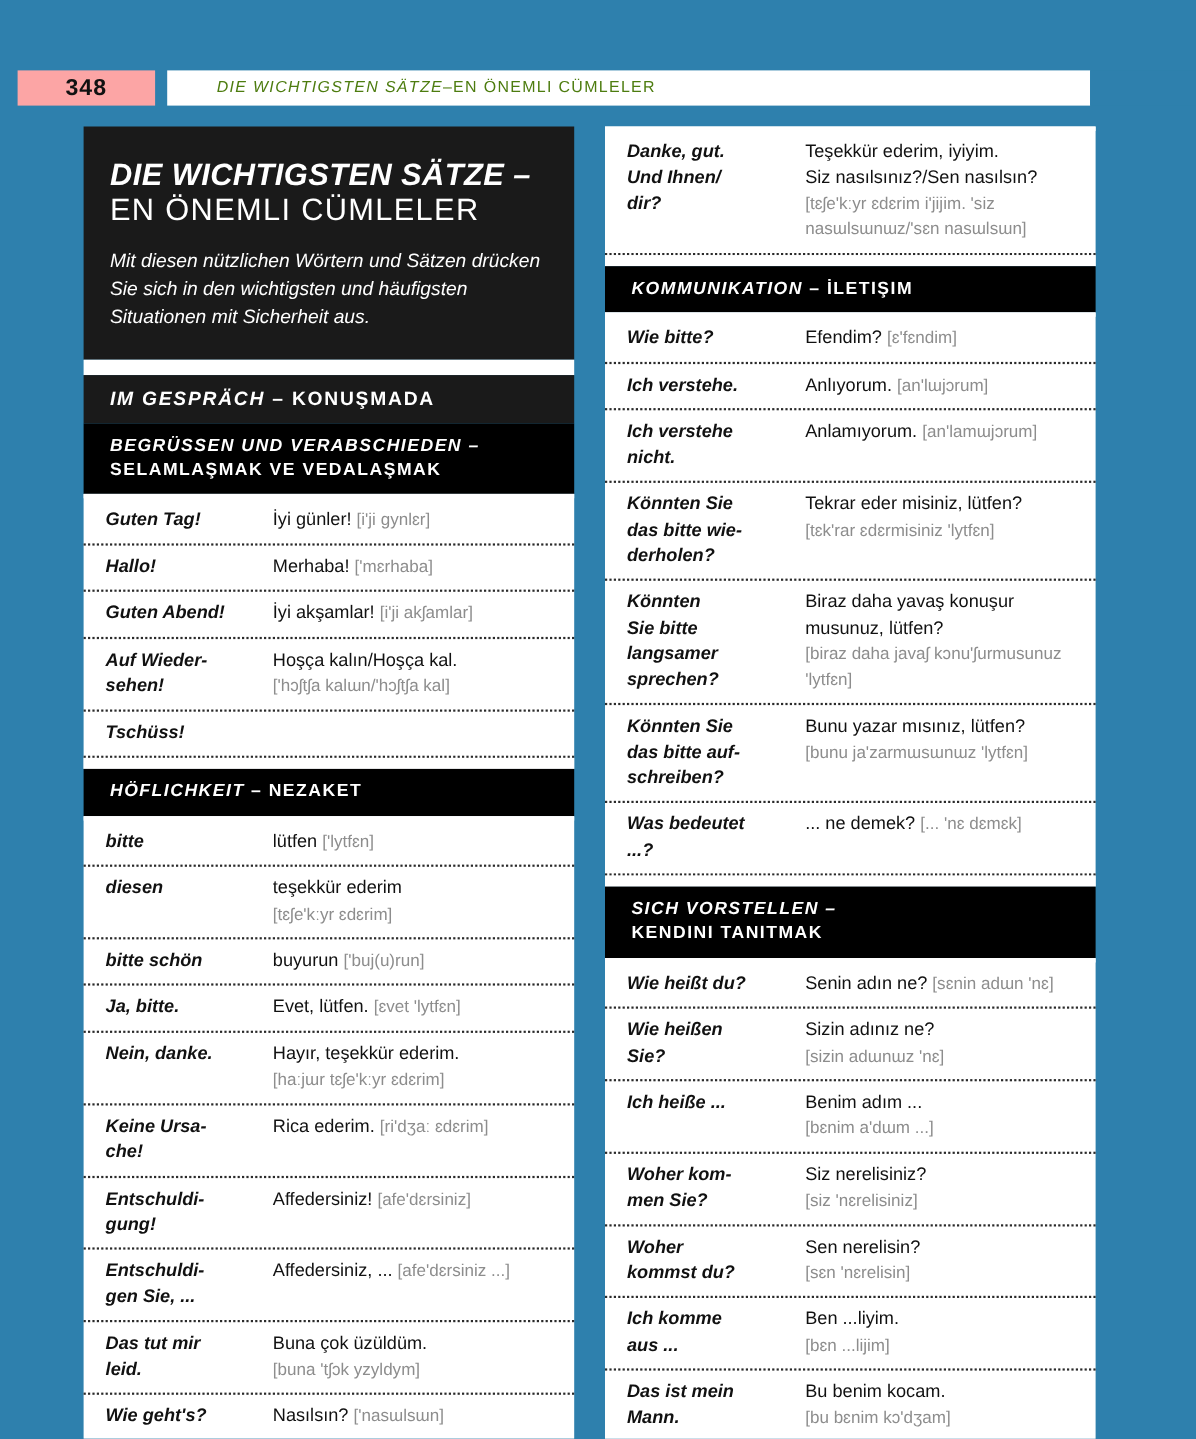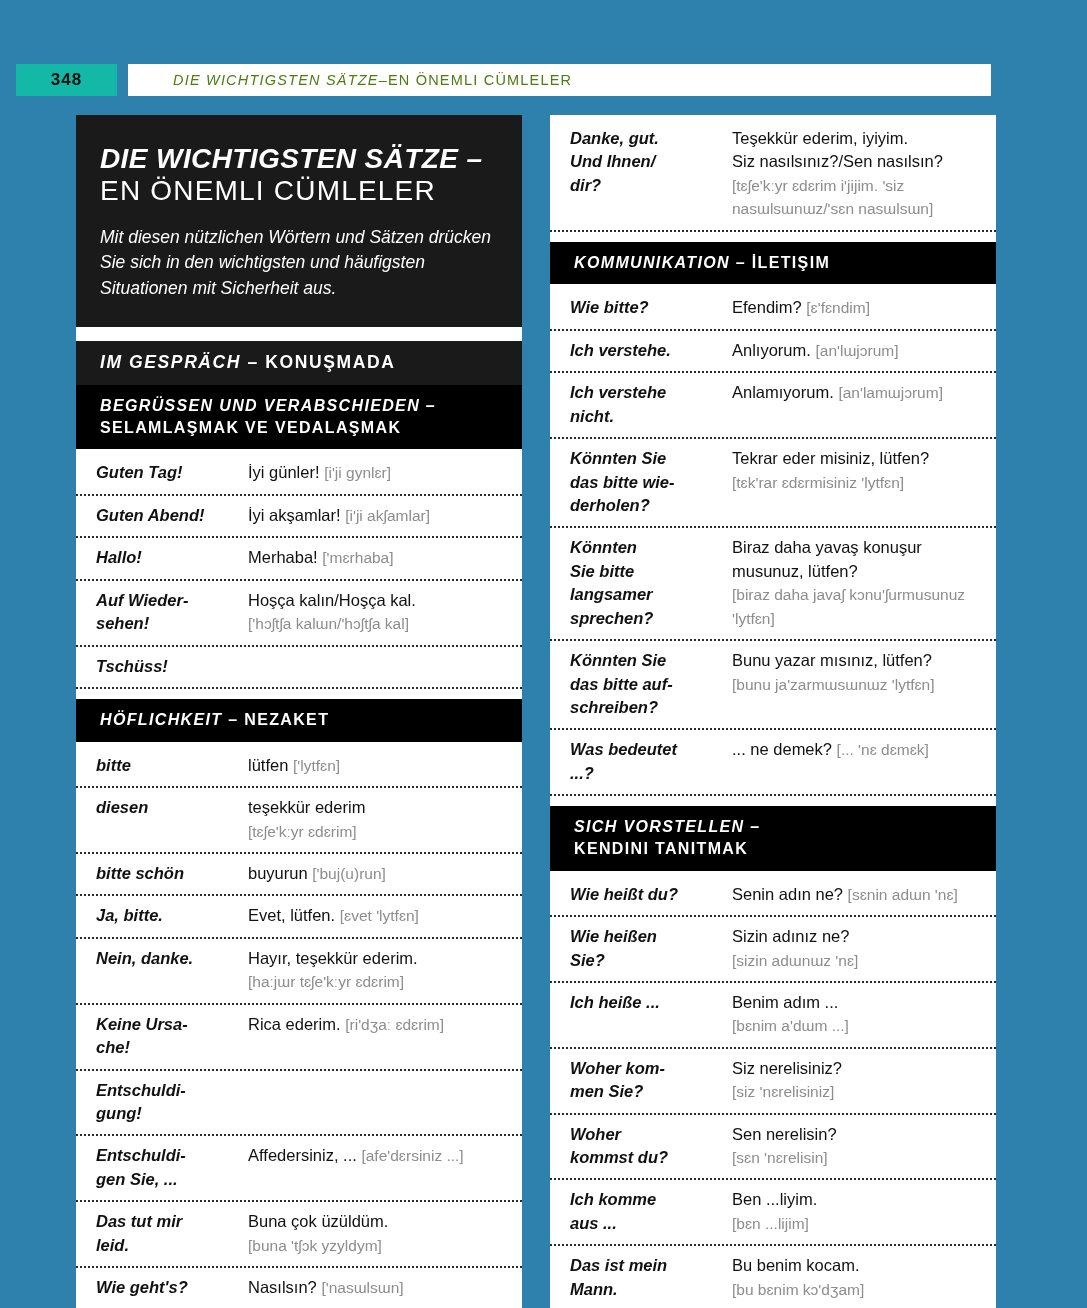--- a/index.html
+++ b/index.html
@@ -20,27 +20,27 @@
     position: absolute;
     top: 64px;
     left: 0;
     width: 1087px;
     height: 32px;
     display: flex;
     align-items: stretch;
   }
   .runhead .spacer-left { width: 16px; flex: none; }
   .runhead .folio {
-    width: 101px;
+    width: 125px;
     flex: none;
-    background: #14b8a6;
+    background: #fca5a5;
     display: flex;
     align-items: center;
     justify-content: center;
-    font-size: 17px;
+    font-size: 21px;
     font-weight: bold;
     letter-spacing: 1px;
     color: #111;
   }
   .runhead .gap { width: 11px; flex: none; }
   .runhead .title {
     flex: 1;
     background: #ffffff;
     display: flex;
     align-items: center;
@@ -193,28 +193,28 @@
       <span class="it">BEGRÜSSEN UND VERABSCHIEDEN –</span><br>
       <span class="ro">SELAMLAŞMAK VE VEDALAŞMAK</span>
     </div>
     <div class="tbl">
       <div class="tbl-top-pad"></div>
       <div class="row">
         <div class="de">Guten Tag!</div>
         <div class="tr"><span>İyi günler!</span> <span class="ipa">[i'ji gynlɛr]</span></div>
       </div>
       <div class="row">
+        <div class="de">Hallo!</div>
+        <div class="tr"><span>Merhaba!</span> <span class="ipa">['mɛrhaba]</span></div>
+      </div>
+      <div class="row">
         <div class="de">Guten Abend!</div>
         <div class="tr"><span>İyi akşamlar!</span> <span class="ipa">[i'ji akʃamlar]</span></div>
       </div>
       <div class="row">
-        <div class="de">Hallo!</div>
-        <div class="tr"><span>Merhaba!</span> <span class="ipa">['mɛrhaba]</span></div>
-      </div>
-      <div class="row">
         <div class="de">Auf Wieder-<br>sehen!</div>
         <div class="tr"><span>Hoşça kalın/Hoşça kal.</span><br><span class="ipa">['hɔʃtʃa kalɯn/'hɔʃtʃa kal]</span></div>
       </div>
       <div class="row">
         <div class="de">Tschüss!</div>
       </div>
       <div class="tbl-pad"></div>
     </div>
 
     <div class="hdr-gray">
@@ -241,20 +241,21 @@
       <div class="row">
         <div class="de">Nein, danke.</div>
         <div class="tr"><span>Hayır, teşekkür ederim.</span><br><span class="ipa">[haːjɯr tɛʃe'kːyr ɛdɛrim]</span></div>
       </div>
       <div class="row">
         <div class="de">Keine Ursa-<br>che!</div>
         <div class="tr"><span>Rica ederim.</span> <span class="ipa">[ri'dʒaː ɛdɛrim]</span></div>
       </div>
       <div class="row">
         <div class="de">Entschuldi-<br>gung!</div>
+        <div class="tr"><span>Affedersiniz!</span> <span class="ipa">[afe'dɛrsiniz]</span></div>
       </div>
       <div class="row">
         <div class="de">Entschuldi-<br>gen Sie, ...</div>
         <div class="tr"><span>Affedersiniz, ...</span> <span class="ipa">[afe'dɛrsiniz ...]</span></div>
       </div>
       <div class="row">
         <div class="de">Das tut mir<br>leid.</div>
         <div class="tr"><span>Buna çok üzüldüm.</span><br><span class="ipa">[buna 'tʃɔk yzyldym]</span></div>
       </div>
       <div class="row">

